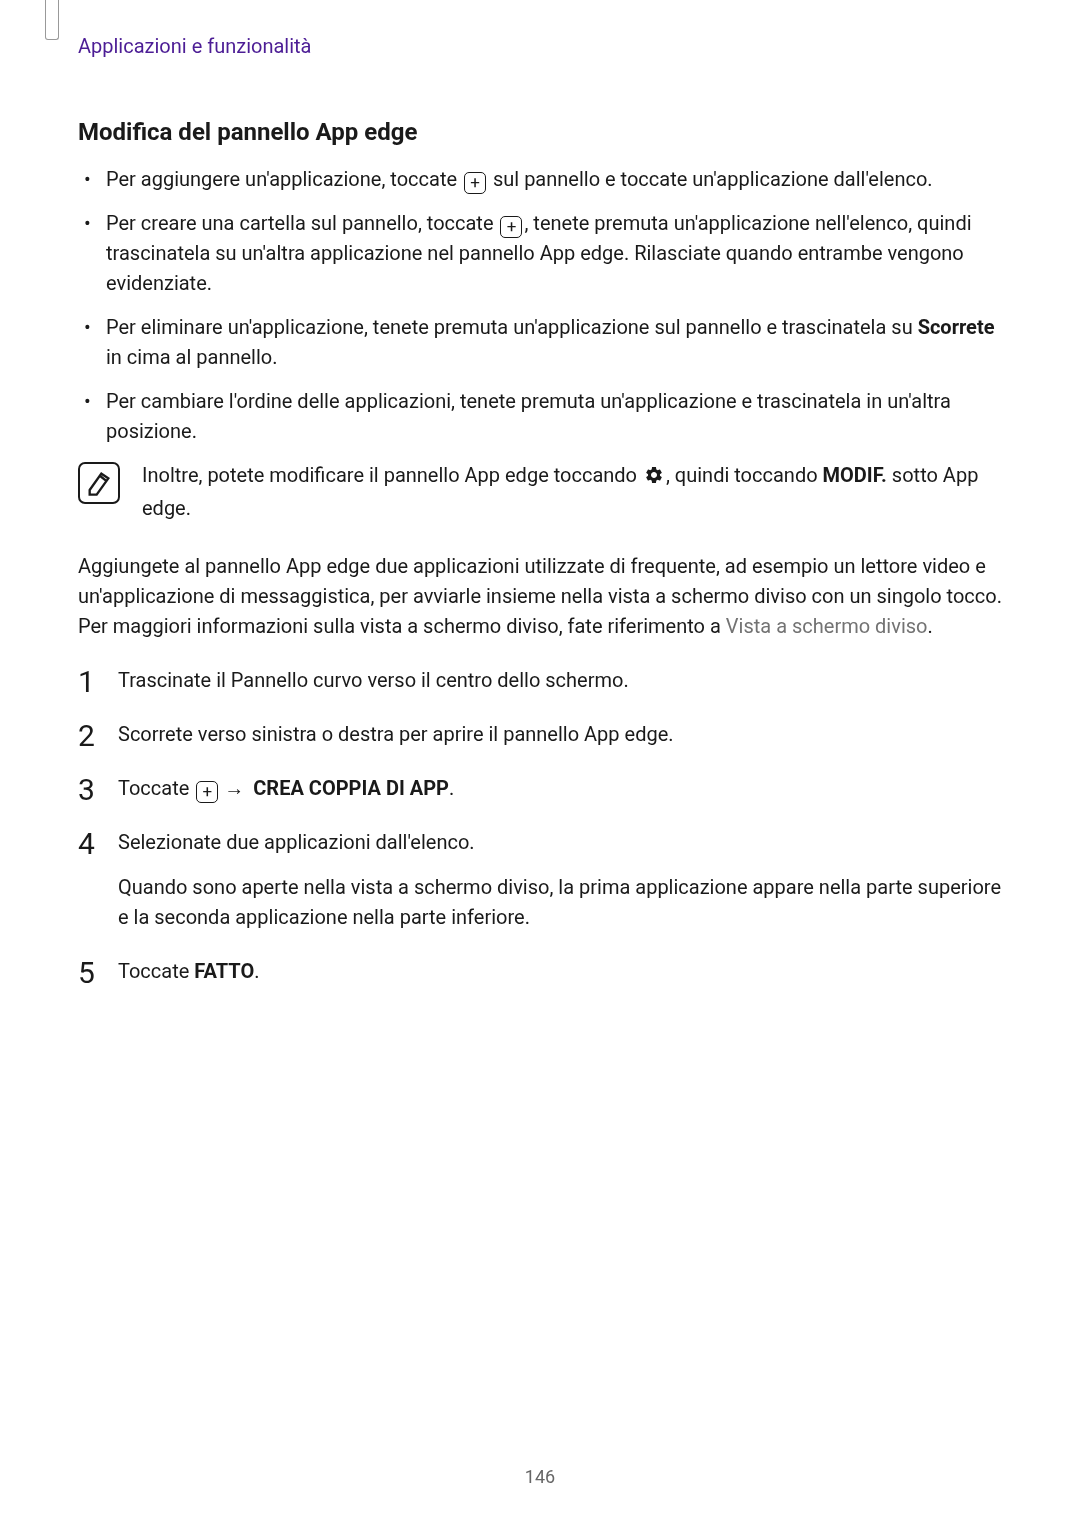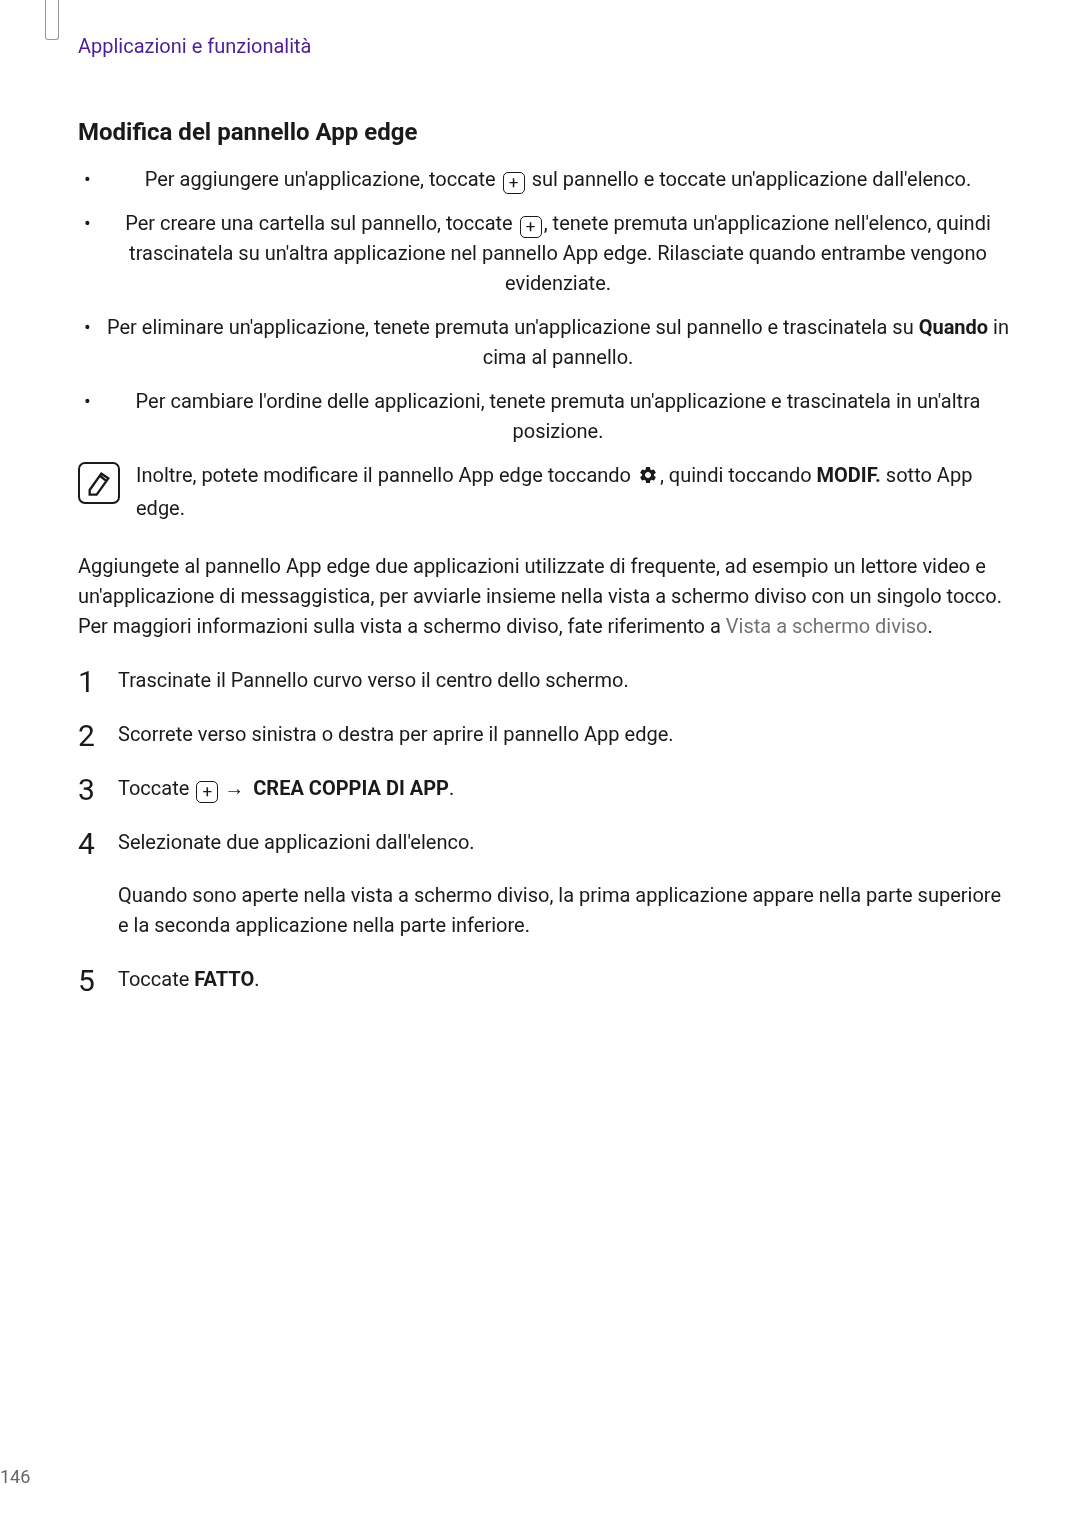--- a/index.html
+++ b/index.html
@@ -51,21 +51,20 @@
     .bullet-list {
       list-style: none;
       padding-left: 28px;
     }
     .bullet-list li {
       position: relative;
       font-size: 20px;
       line-height: 1.5;
       margin-bottom: 14px;
       color: #1a1a1a;
-      text-align: center;
     }
     .bullet-list li::before {
       content: "•";
       position: absolute;
       left: -22px;
       top: 0;
       font-size: 20px;
       color: #1a1a1a;
     }
     .plus-icon {
@@ -82,21 +81,21 @@
       vertical-align: -2px;
       margin: 0 2px;
     }
     .gear-icon {
       display: inline-block;
       vertical-align: -3px;
       margin: 0 2px;
     }
     .note-box {
       display: flex;
-      gap: 16px;
+      gap: 22px;
       margin-top: 6px;
       margin-bottom: 28px;
     }
     .note-icon {
       flex: 0 0 auto;
       width: 42px;
       height: 42px;
       border: 2px solid #1a1a1a;
       border-radius: 7px;
       display: flex;
@@ -131,34 +130,34 @@
     .steps li::before {
       content: counter(step);
       position: absolute;
       left: 0;
       top: -6px;
       font-size: 30px;
       font-weight: 400;
       color: #1a1a1a;
     }
     .step-sub {
-      margin-top: 23px;
+      margin-top: 15px;
     }
     strong {
       font-weight: 700;
     }
     .arrow {
       margin: 0 4px;
     }
     .page-number {
       position: absolute;
       bottom: 40px;
       left: 0;
       right: 0;
-      text-align: left;
+      text-align: center;
       font-size: 18px;
       color: #666;
     }
   </style>
 </head>
 <body>
 
 <div class="tab-marker"></div>
 
 <div class="page-header">Applicazioni e funzionalità</div>
@@ -168,21 +167,21 @@
   <h2>Modifica del pannello App edge</h2>
 
   <ul class="bullet-list">
     <li>
       <span>Per aggiungere un'applicazione, toccate </span><span class="plus-icon">+</span><span> sul pannello e toccate un'applicazione dall'elenco.</span>
     </li>
     <li>
       <span>Per creare una cartella sul pannello, toccate </span><span class="plus-icon">+</span><span>, tenete premuta un'applicazione nell'elenco, quindi trascinatela su un'altra applicazione nel pannello App edge. Rilasciate quando entrambe vengono evidenziate.</span>
     </li>
     <li>
-      <span>Per eliminare un'applicazione, tenete premuta un'applicazione sul pannello e trascinatela su </span><strong>Quando</strong><span> in cima al pannello.</span>
+      <span>Per eliminare un'applicazione, tenete premuta un'applicazione sul pannello e trascinatela su </span><strong>Scorrete</strong><span> in cima al pannello.</span>
     </li>
     <li>Per cambiare l'ordine delle applicazioni, tenete premuta un'applicazione e trascinatela in un'altra posizione.</li>
   </ul>
 
   <div class="note-box">
     <div class="note-icon">
       <svg width="28" height="28" viewBox="0 0 24 24" fill="none" stroke="#1a1a1a" stroke-width="2">
         <path d="M4 18 L14 4 L20 8 L10 22 L4 22 Z"></path>
         <path d="M13 6 L18 10"></path>
       </svg>

